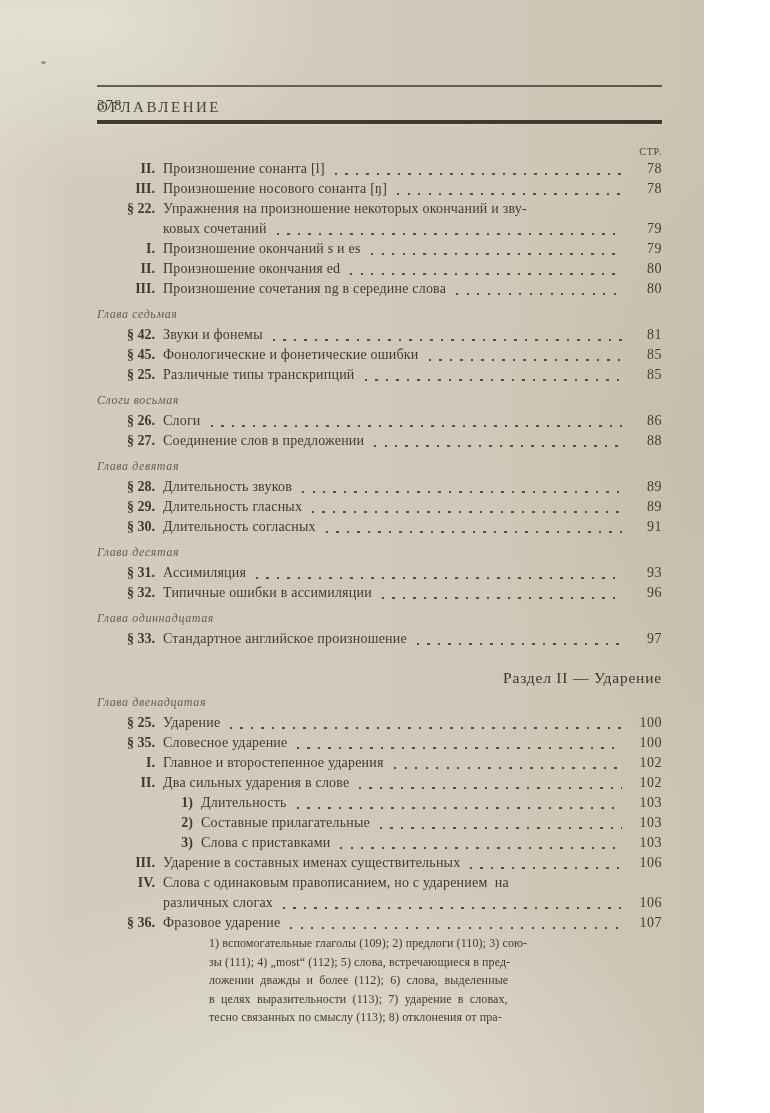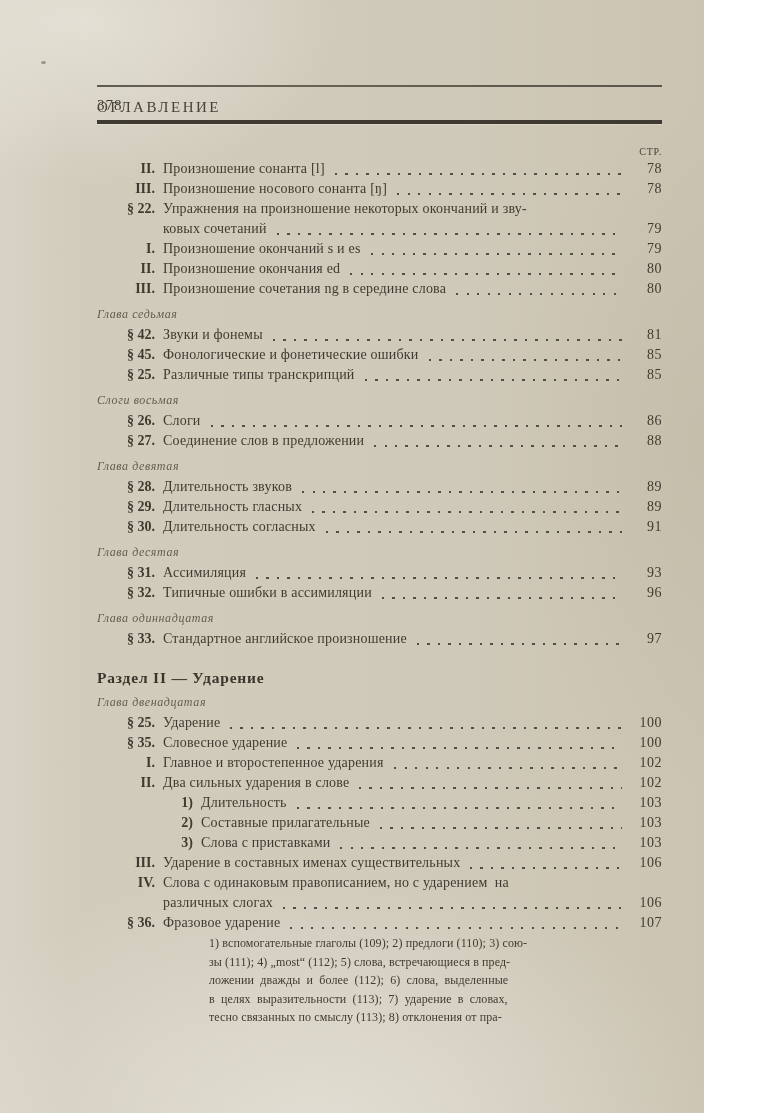--- a/index.html
+++ b/index.html
@@ -34,21 +34,21 @@
   .sec .row{line-height:20px;height:20px;}
   .lbl{flex:none;width:58px;text-align:right;white-space:pre;font-weight:bold;}
   .txt{margin-left:8px;white-space:pre;letter-spacing:.2px;}
   .row.num{padding-left:38px;}
   .leader{flex:1;height:2px;align-self:flex-end;margin:0 6px 4px 10px;min-width:12px;
     background:repeating-linear-gradient(to right,#45413a 0 2.2px,transparent 2.2px 10.5px);
     opacity:.9;}
   .pg{flex:none;width:34px;text-align:right;letter-spacing:.5px;}
   .chapter-heading{font-style:italic;font-size:12px;color:#625d4f;
     letter-spacing:.6px;margin-top:9px;height:13px;line-height:13px;margin-bottom:4px;}
-  .section-heading{font-weight:bold;font-size:15.5px;text-align:left;color:#3a362c;
+  .section-heading{font-weight:normal;font-size:15.5px;text-align:right;color:#3a362c;
     letter-spacing:.8px;margin-top:20px;height:18px;line-height:18px;}
   .note{margin-left:112px;margin-right:44px;font-size:12px;margin-top:1px;}
   .note-line{line-height:18.5px;white-space:pre;letter-spacing:.1px;}
 </style>
 </head>
 <body>
 
 <div class="page">
   <div class="speck"></div>
   <div class="content">

